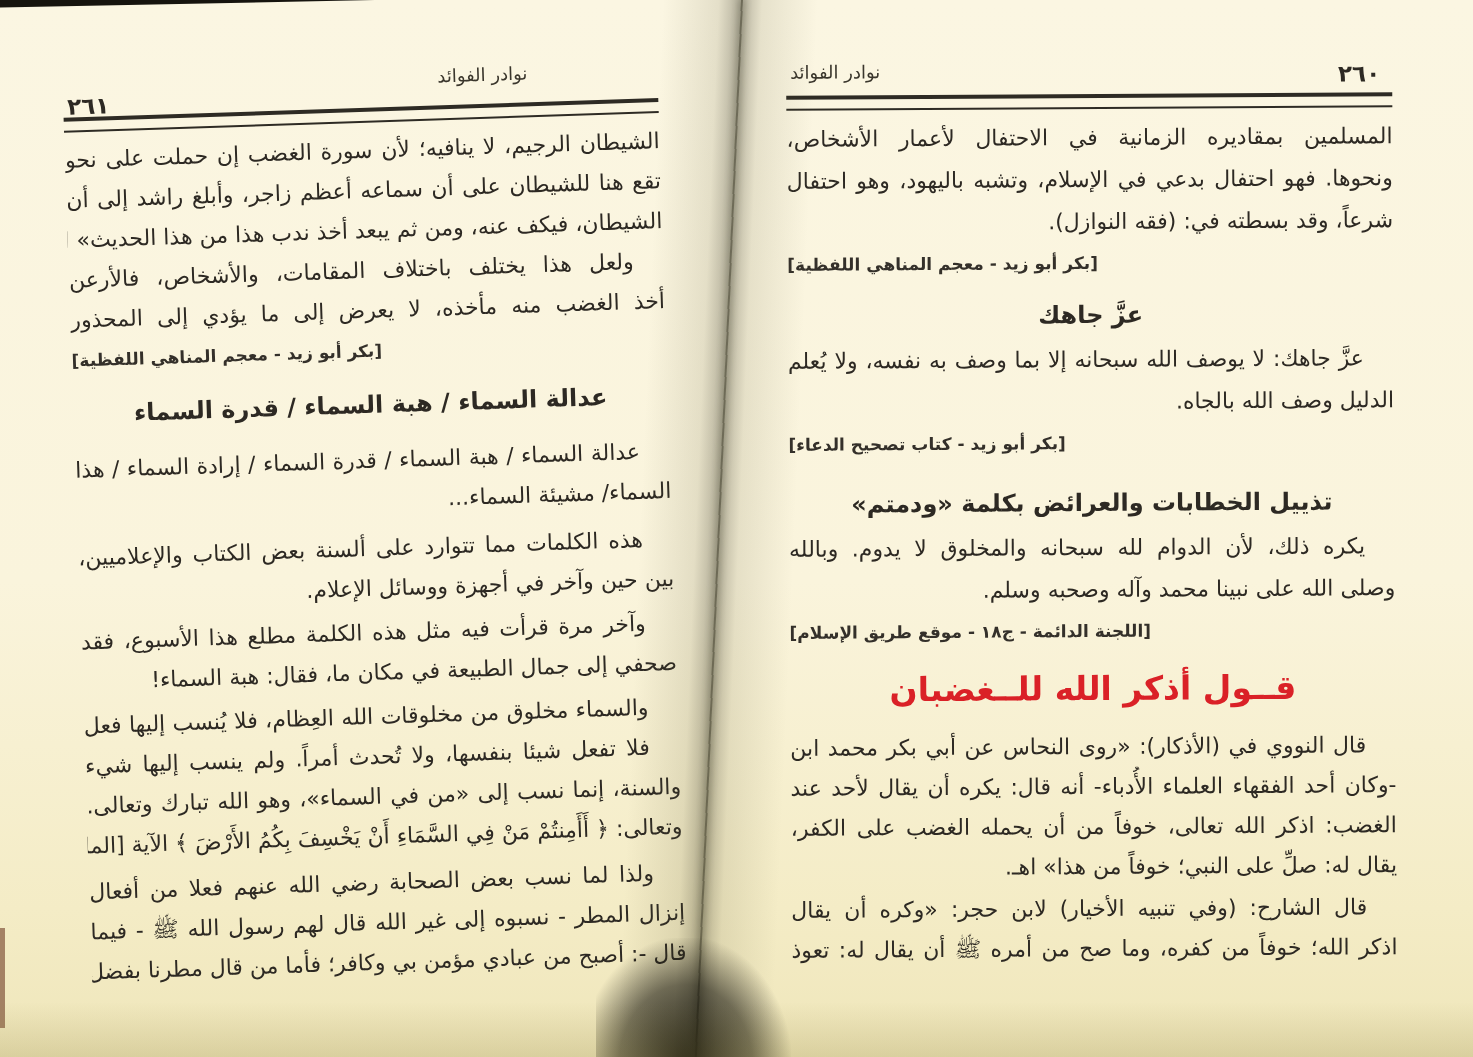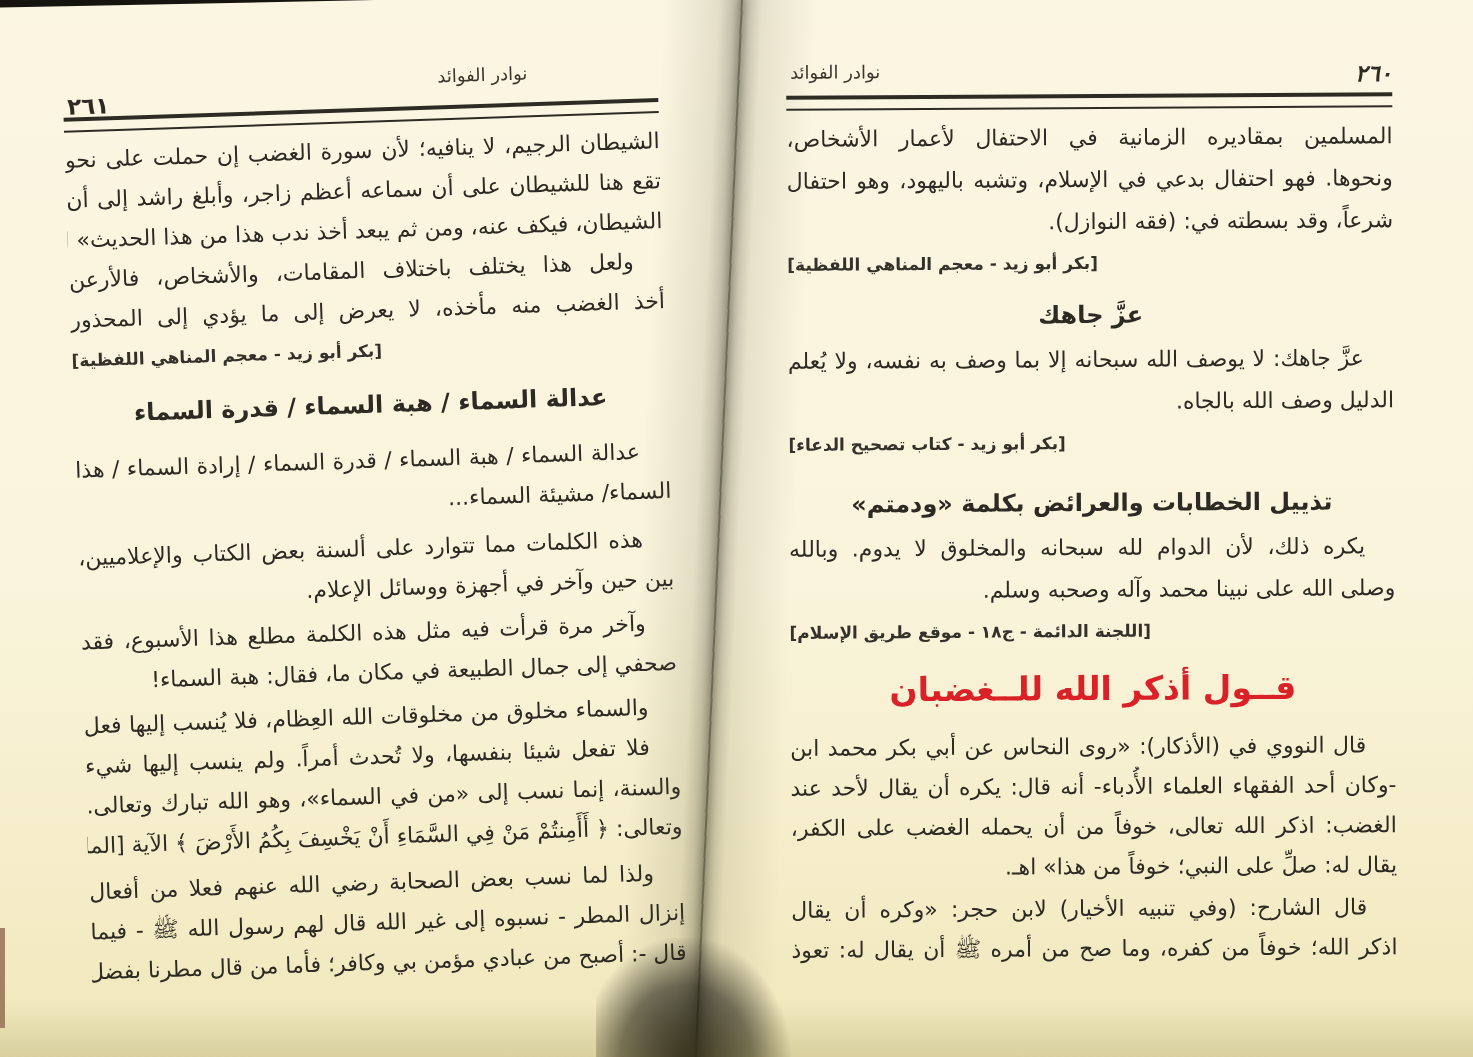--- a/index.html
+++ b/index.html
@@ -49,21 +49,21 @@
   
   .page{position:absolute;direction:rtl;}
   .page-left{left:62px;top:66px;width:595px;transform:rotate(-1.9deg);transform-origin:50% 0;}
   .page-right{left:786px;top:52px;width:606px;transform:rotate(-0.35deg);transform-origin:50% 0;}
   .pg-header{position:relative;height:40px;}
   .running-head{position:absolute;font-size:18px;color:#3a362c;}
   .page-left .running-head{right:130px;top:2px;}
   .page-right .running-head{left:4px;top:8px;}
   .page-num{position:absolute;font-size:23px;font-weight:bold;letter-spacing:2px;}
   .page-left .page-num{left:4px;top:18px;}
-  .page-right .page-num{right:0;top:10px;font-style:italic;}
+  .page-right .page-num{right:12px;top:10px;}
   .rule{height:9px;border-top:4px solid #2e2b24;border-bottom:2px solid #2e2b24;margin-top:2px;margin-bottom:8px;}
   
   .ln{height:40px;line-height:40px;font-size:22px;overflow:hidden;white-space:nowrap;}
   .page-right .ln{height:42px;line-height:42px;font-size:22px;}
   .page-right .ln2{height:40px;line-height:40px;}
   .j{text-align:justify;text-align-last:justify;white-space:normal;}
   .r{text-align:right;}
   .ind{padding-right:30px;box-sizing:border-box;}
   .attr{height:40px;line-height:40px;font-size:17px;font-weight:bold;text-align:left;color:#34302a;}
   .h1{height:48px;line-height:48px;font-size:24px;font-weight:bold;text-align:center;}

